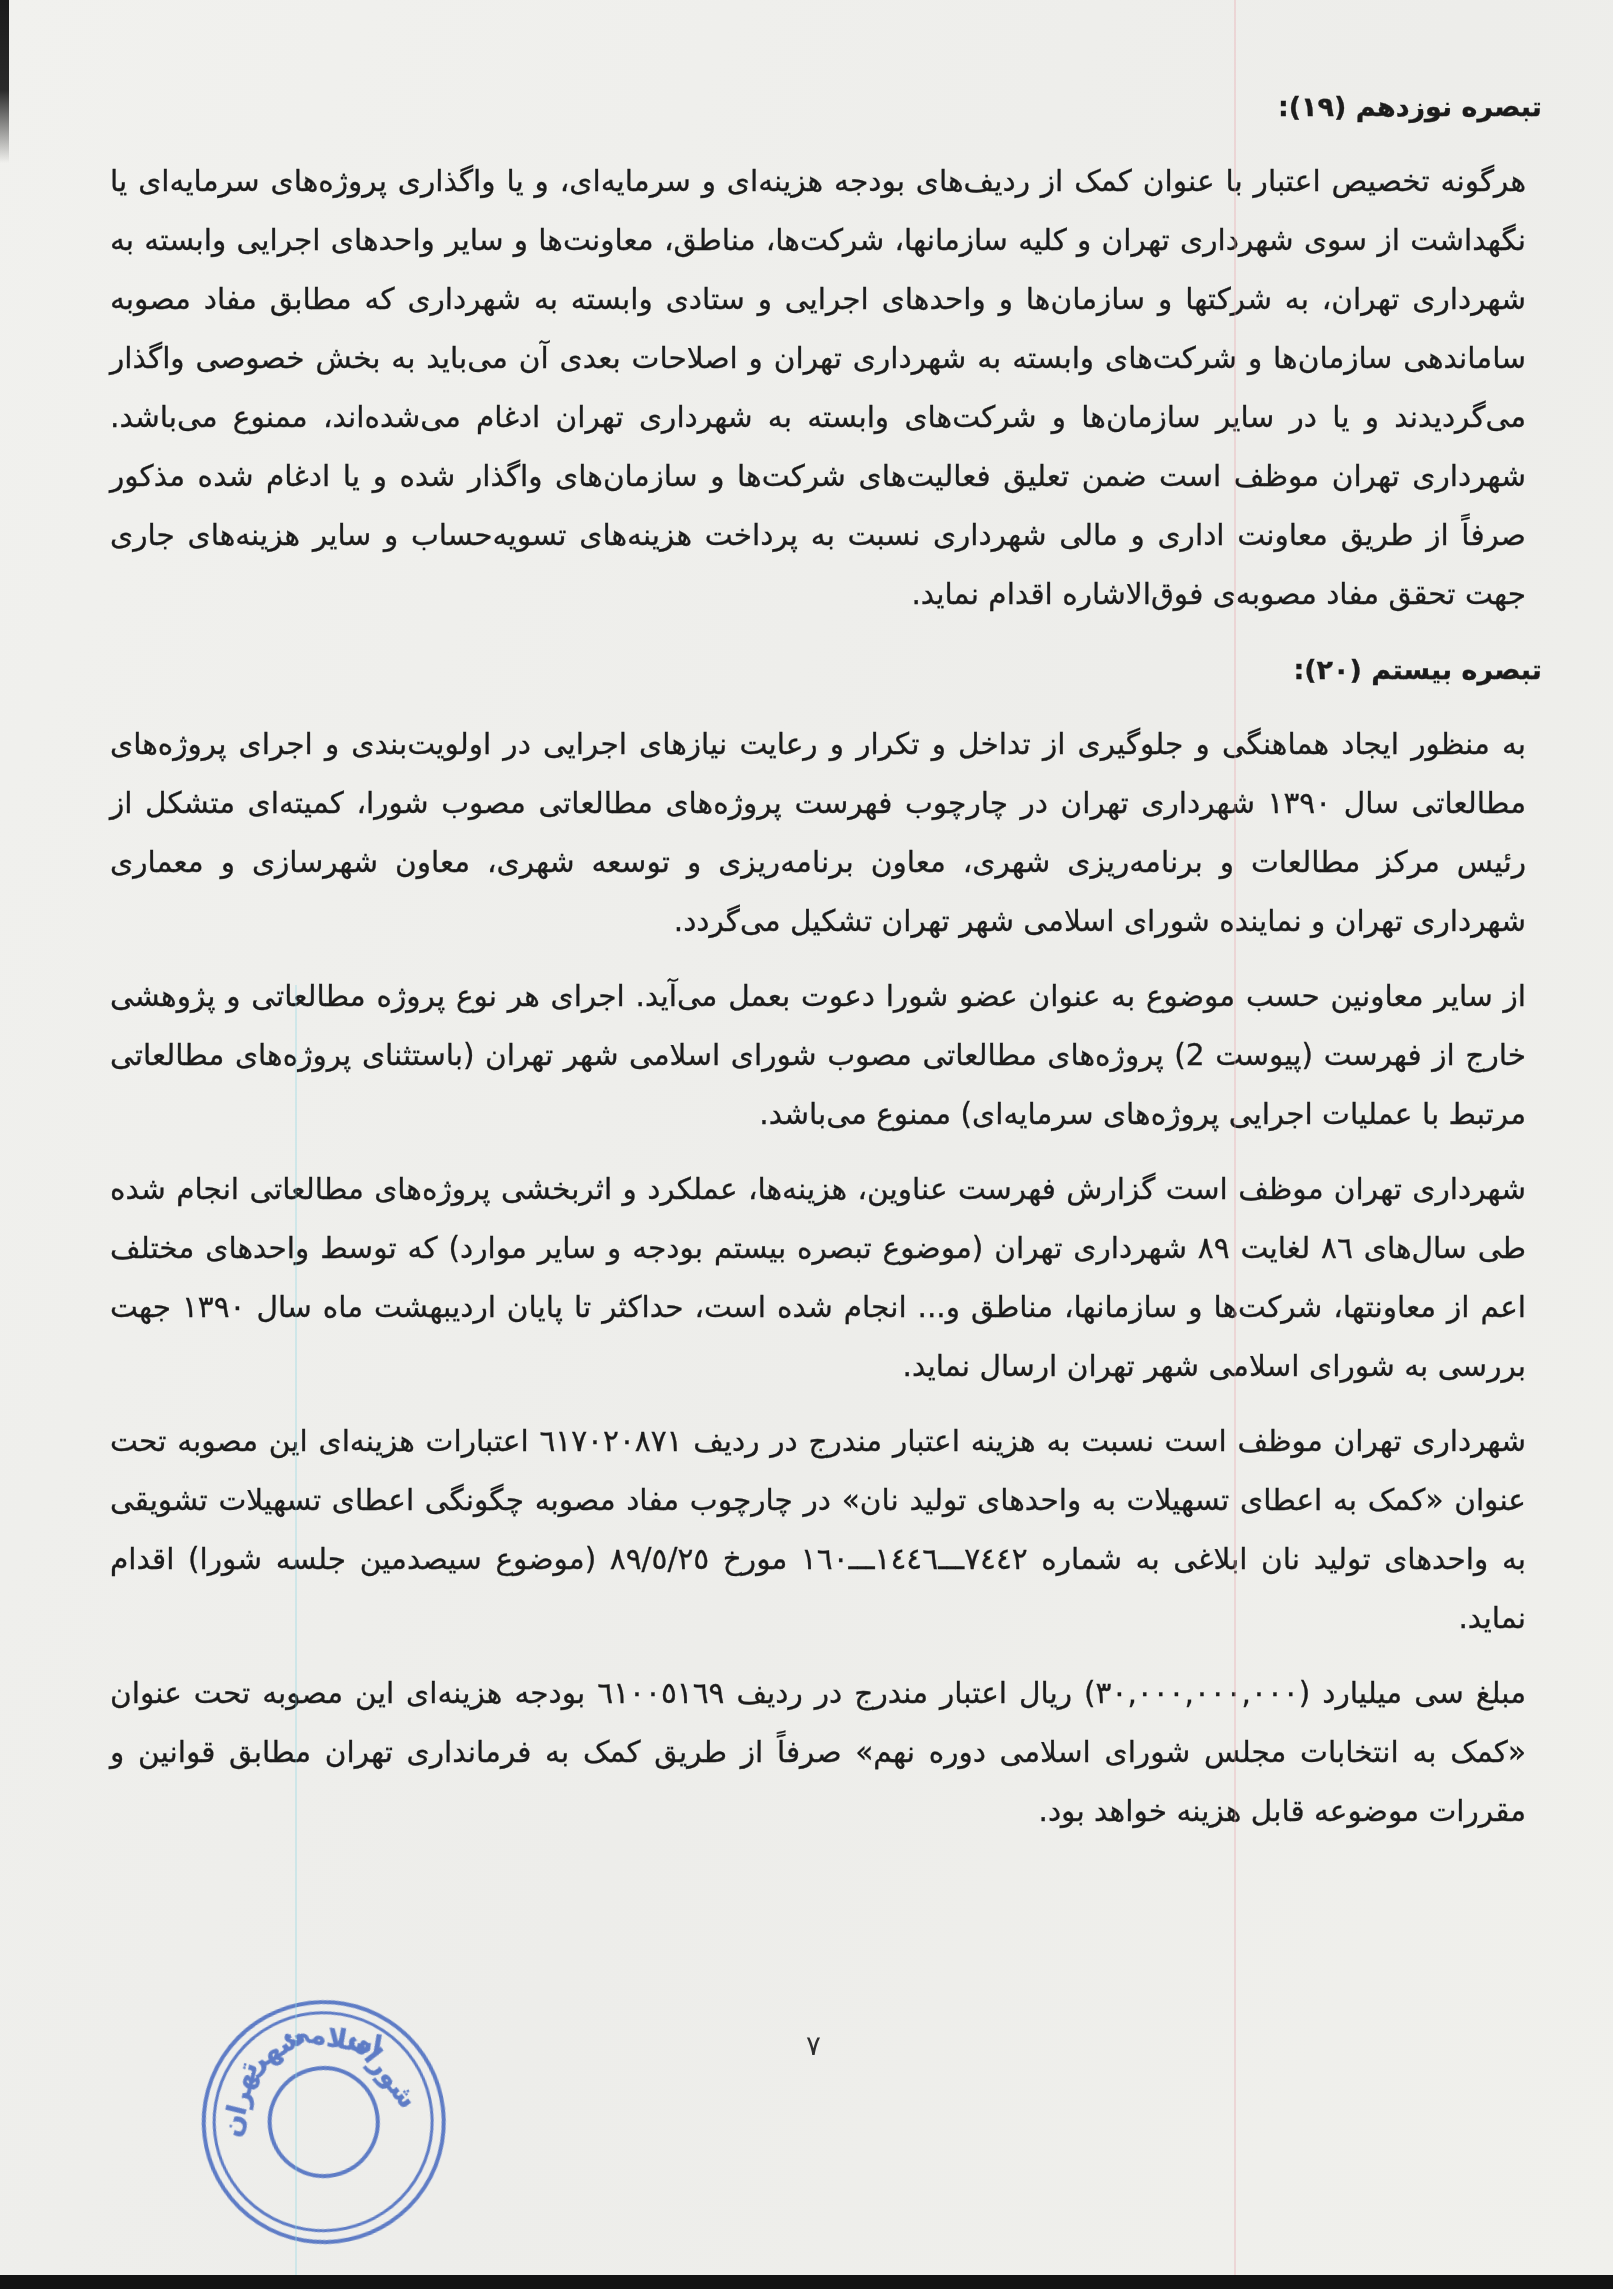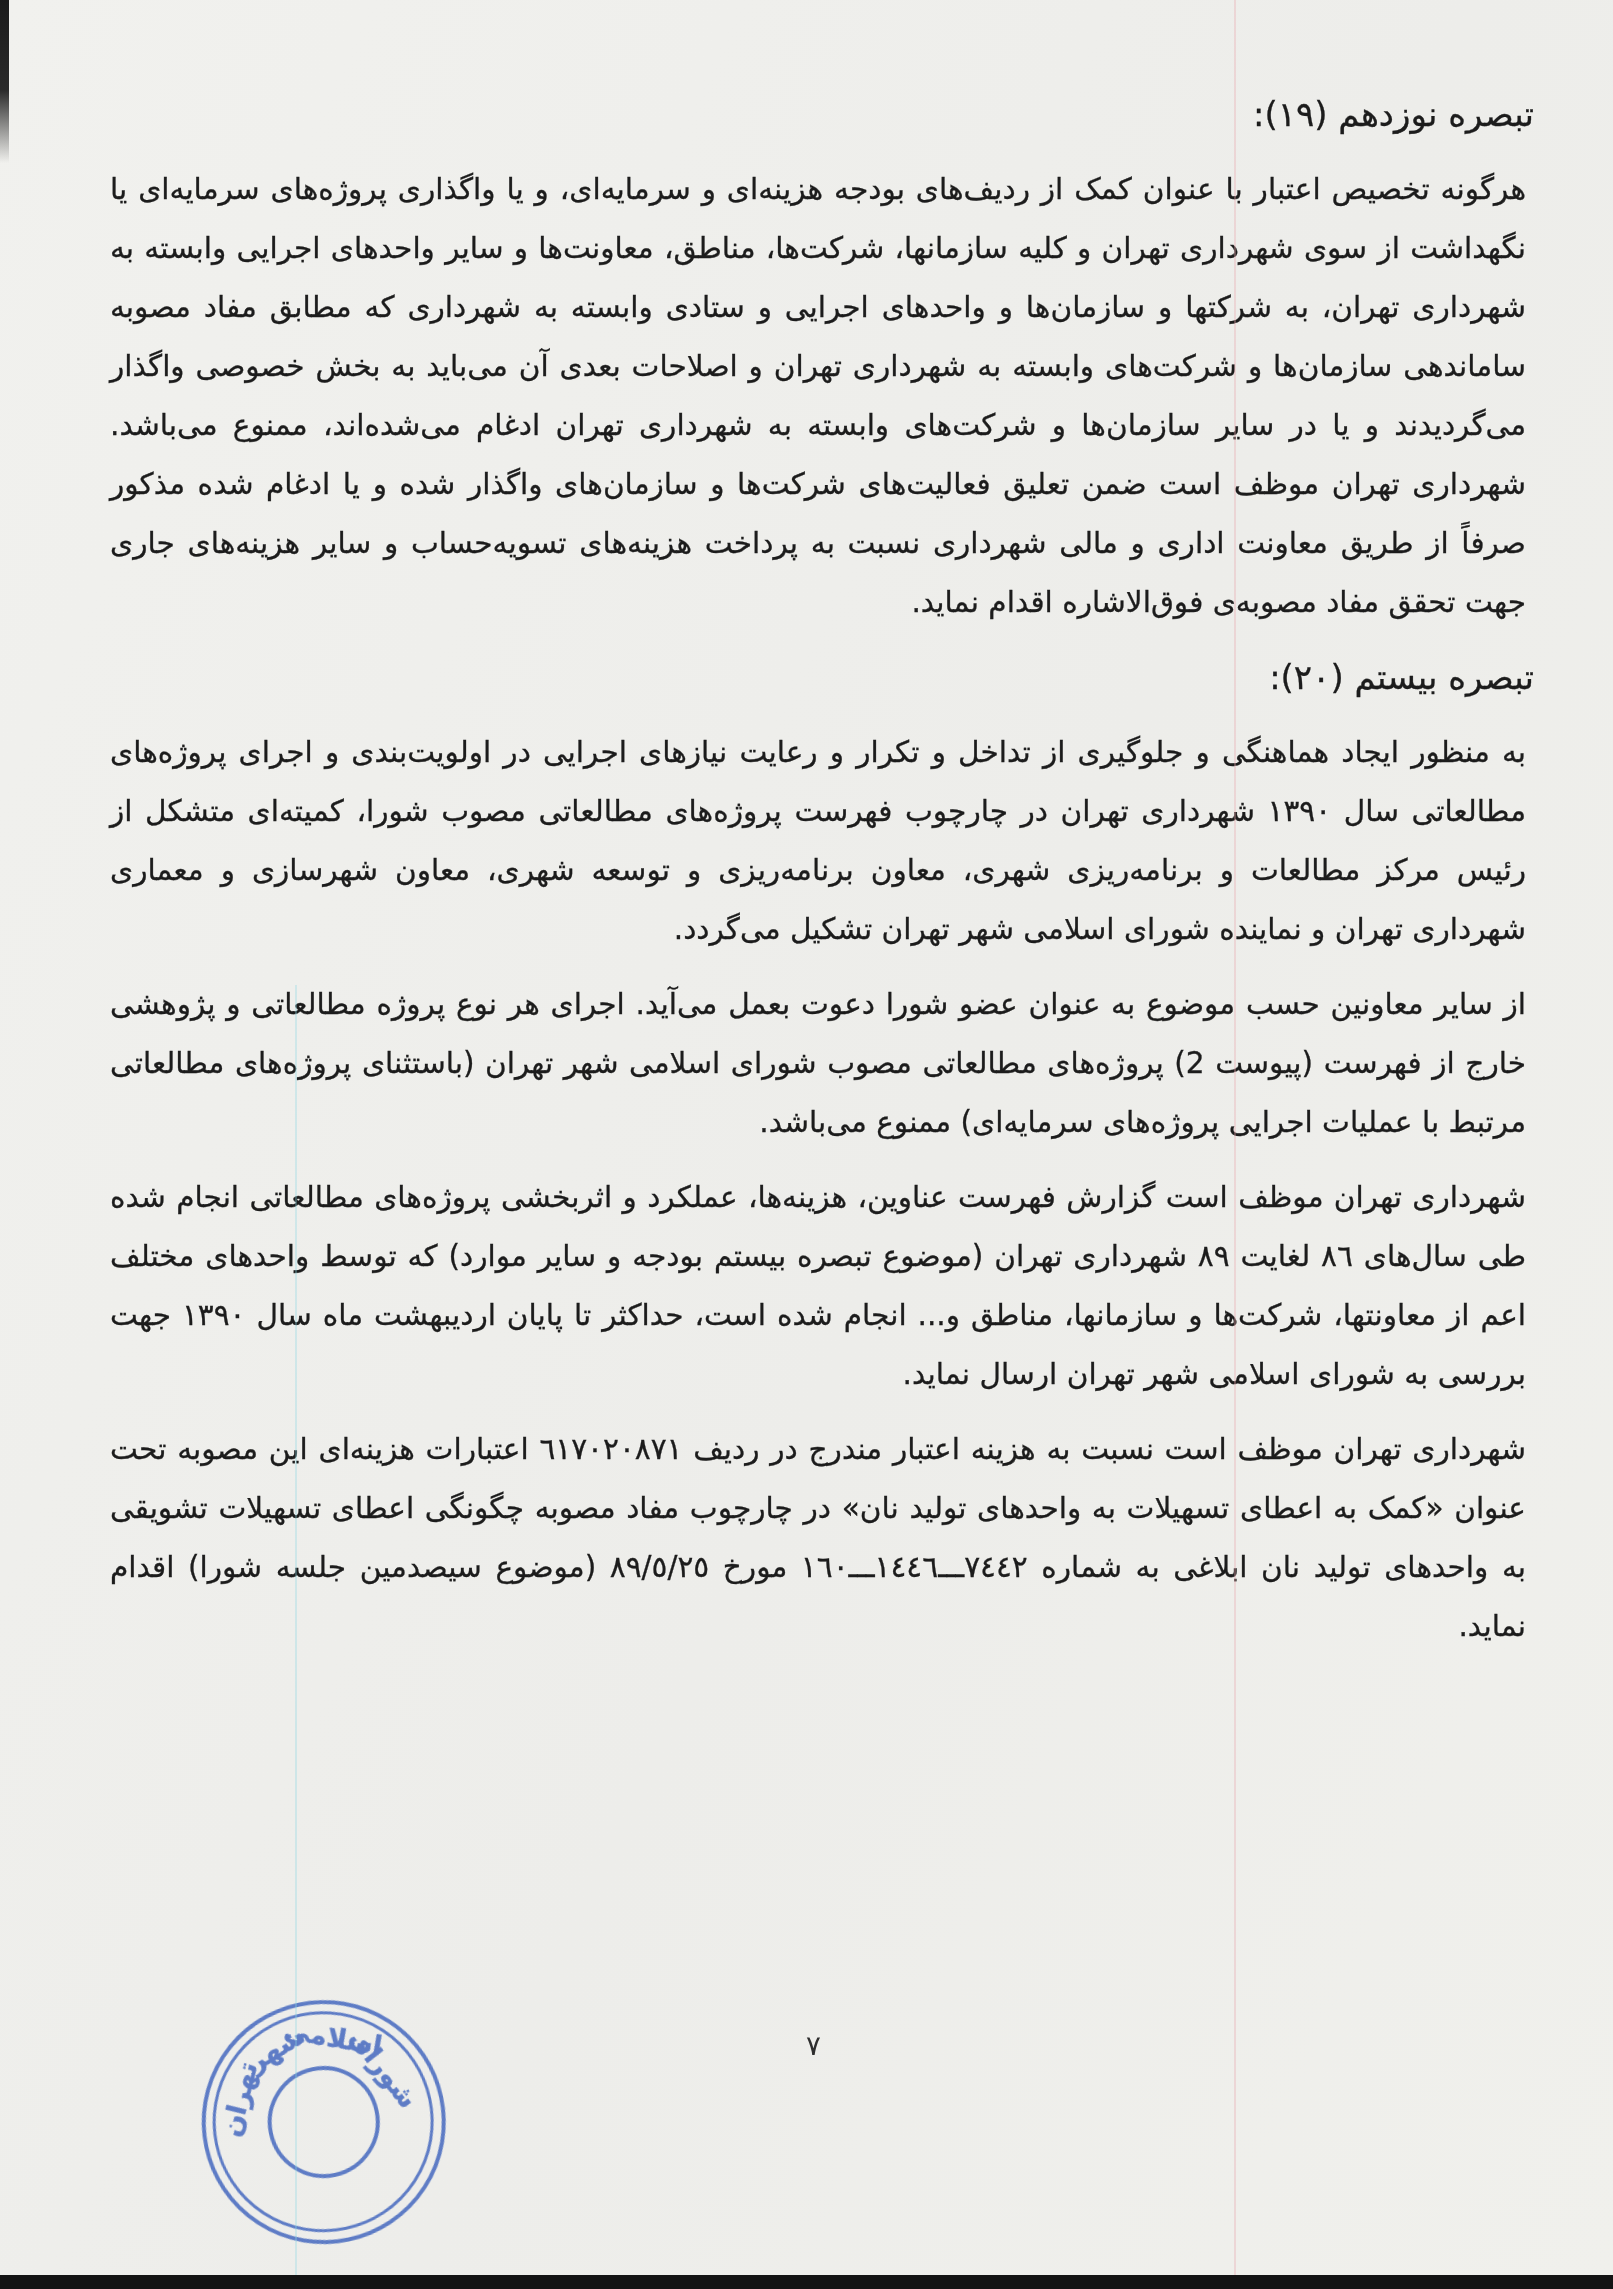--- a/index.html
+++ b/index.html
@@ -12,21 +12,21 @@
   .content{
     position:absolute;inset:0;
     padding:77px 72px 0 94px;
     direction:rtl;unicode-bidi:embed;
     color:#1c1c1c;
     font-size:29.6px;line-height:59px;
     text-align:justify;
     -webkit-text-stroke:0.3px #1c1c1c;
   }
   .section{margin:0;}
-  .heading{font-size:34px;font-weight:normal;margin:8px;line-height:59px;}
+  .heading{font-size:27px;font-weight:bold;margin:0;line-height:59px;}
   .para{margin:16px;text-align:justify;}
   
   #stamp{
     position:absolute;left:181px;top:1981px;width:276px;height:276px;
     opacity:.82;transform:rotate(-12deg);filter:blur(0.4px);
     --stamp:#3f64be;
   }
   #stamp .ring{position:absolute;border-radius:50%;border-style:solid;border-color:var(--stamp);}
   #stamp .ring.outer {left:19.7px;top:19.7px;width:236px;height:236px;border-width:4.9px;}
   #stamp .ring.outer2{left:30.5px;top:30.5px;width:215px;height:215px;border-width:3px;}
@@ -63,20 +63,21 @@
       <section class="section">
         <h2 class="heading">تبصره بیستم (٢٠):</h2>
         <p class="para">به منظور ایجاد هماهنگی و جلوگیری از تداخل و تکرار و رعایت نیازهای اجرایی در اولویت‌بندی و اجرای پروژه‌های مطالعاتی سال ١٣٩٠ شهرداری تهران در چارچوب فهرست پروژه‌های مطالعاتی مصوب شورا، کمیته‌ای متشکل از رئیس مرکز مطالعات و برنامه‌ریزی شهری، معاون برنامه‌ریزی و توسعه شهری، معاون شهرسازی و معماری شهرداری تهران و نماینده شورای اسلامی شهر تهران تشکیل می‌گردد.</p>
         <p class="para">از سایر معاونین حسب موضوع به عنوان عضو شورا دعوت بعمل می‌آید. اجرای هر نوع پروژه مطالعاتی و پژوهشی خارج از فهرست (پیوست 2) پروژه‌های مطالعاتی مصوب شورای اسلامی شهر تهران (باستثنای پروژه‌های مطالعاتی مرتبط با عملیات اجرایی پروژه‌های سرمایه‌ای) ممنوع می‌باشد.</p>
         <p class="para">شهرداری تهران موظف است گزارش فهرست عناوین، هزینه‌ها، عملکرد و اثربخشی پروژه‌های مطالعاتی انجام شده طی سال‌های ٨٦ لغایت ٨٩ شهرداری تهران (موضوع تبصره بیستم بودجه و سایر موارد) که توسط واحدهای مختلف اعم از معاونتها، شرکت‌ها و سازمانها، مناطق و... انجام شده است، حداکثر تا پایان اردیبهشت ماه سال ١٣٩٠ جهت بررسی به شورای اسلامی شهر تهران ارسال نماید.</p>
       </section>
       <section class="section">
         <p class="para">شهرداری تهران موظف است نسبت به هزینه اعتبار مندرج در ردیف ٦١٧٠٢٠٨٧١ اعتبارات هزینه‌ای این مصوبه تحت عنوان «کمک به اعطای تسهیلات به واحدهای تولید نان» در چارچوب مفاد مصوبه چگونگی اعطای تسهیلات تشویقی به واحدهای تولید نان ابلاغی به شماره ٧٤٤٢ـــ١٤٤٦ـــ١٦٠ مورخ ٨٩/٥/٢٥ (موضوع سیصدمین جلسه شورا) اقدام نماید.</p>
       </section>
       <section class="section">
+        <p class="para">مبلغ سی میلیارد (٣٠,٠٠٠,٠٠٠,٠٠٠) ریال اعتبار مندرج در ردیف ٦١٠٠٥١٦٩ بودجه هزینه‌ای این مصوبه تحت عنوان «کمک به انتخابات مجلس شورای اسلامی دوره نهم» صرفاً از طریق کمک به فرمانداری تهران مطابق قوانین و مقررات موضوعه قابل هزینه خواهد بود.</p>
       </section>
     </div>
 
   <div id="stamp" style="--stamp: #3f64be;">
     <div class="ring outer"></div>
     <div class="ring outer2"></div>
     <div class="ring inner"></div>
     <div id="stamp-words">
         <span class="stamp-word" style="left: 212px; top: 102px; transform: translate(-50%, -50%) rotate(64deg);">شورای</span>
         <span class="stamp-word" style="left: 169px; top: 61px; transform: translate(-50%, -50%) rotate(22deg);">اسلامی</span>

